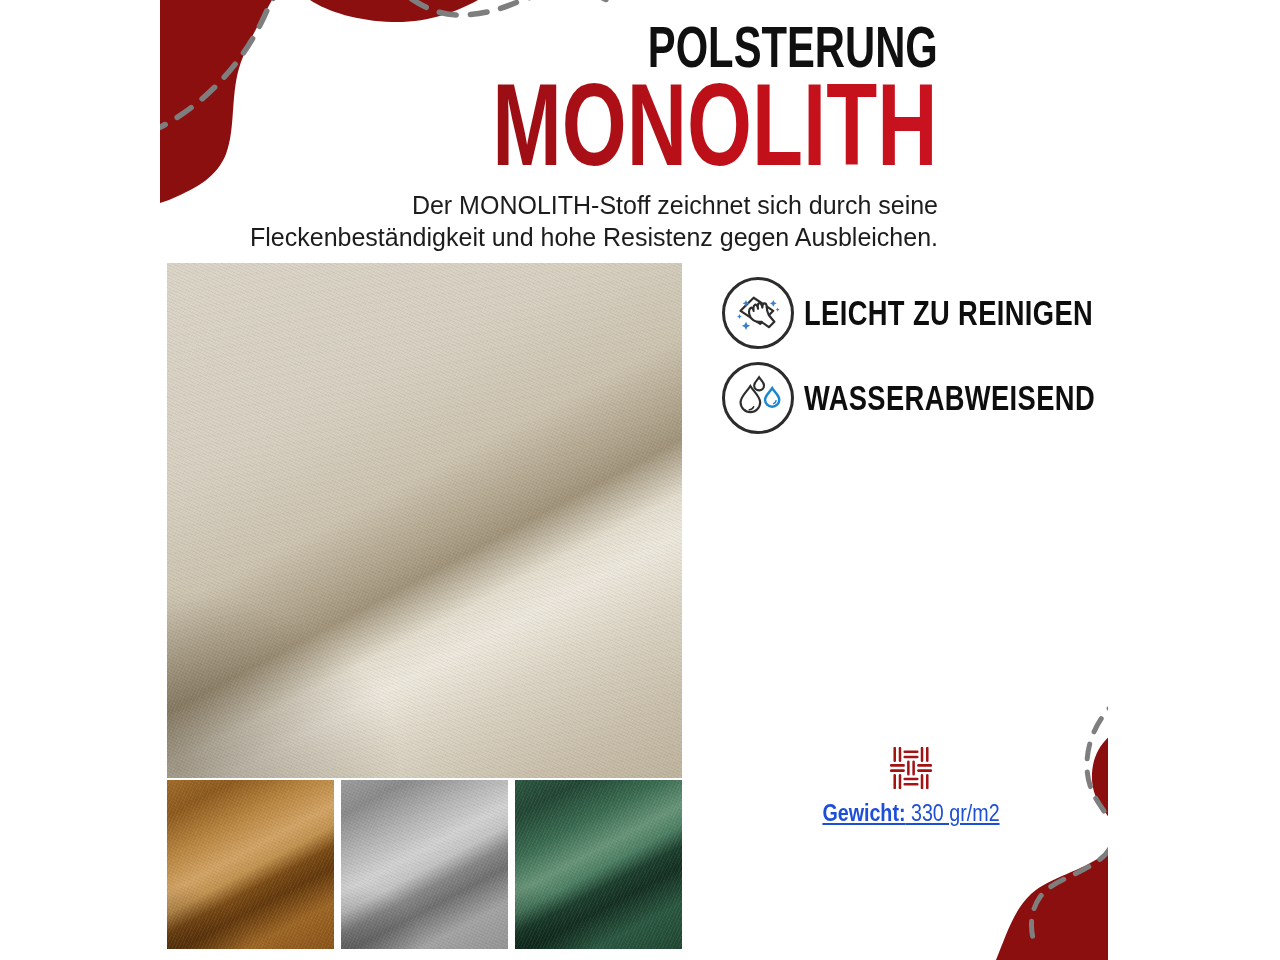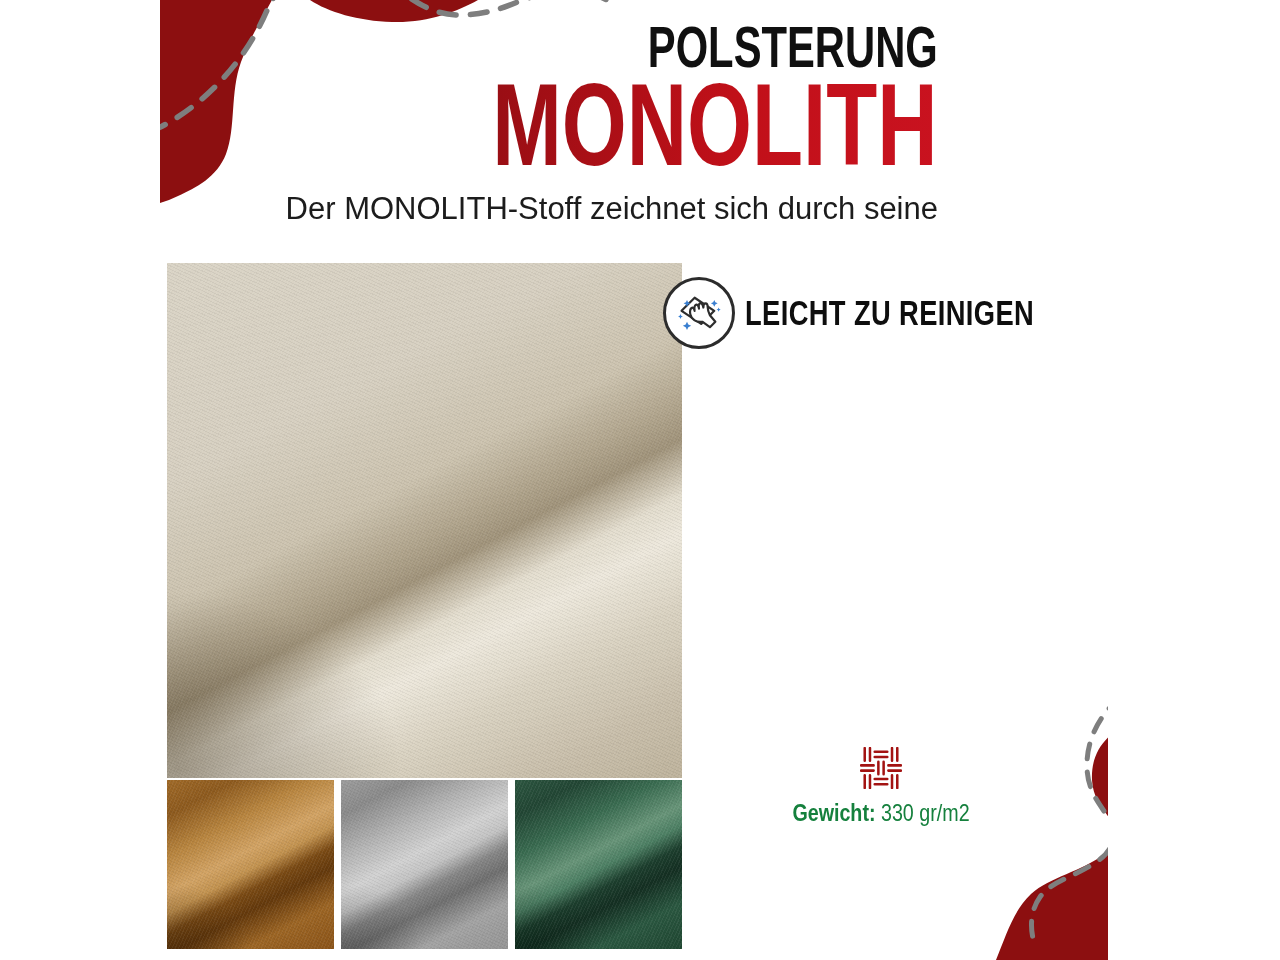--- a/index.html
+++ b/index.html
@@ -7,43 +7,43 @@
           font-family:"Liberation Sans",sans-serif;}
   .deco{position:absolute;left:0;top:0;width:1280px;height:960px;pointer-events:none;}
 
   
   .title-block{position:absolute;top:18px;right:170px;text-align:right;}
   .kicker{font-size:58px;line-height:1;font-weight:800;color:#101010;letter-spacing:0;}
   .kicker span,.brand span{display:inline-block;transform:scaleX(.72);transform-origin:100% 50%;white-space:nowrap;}
   .brand{font-size:116px;line-height:.92;font-weight:700;margin-top:-4px;text-align:right;}
   .brand span{background:linear-gradient(90deg,#990e14 0%,#c11019 55%,#c9121f 100%);
               -webkit-background-clip:text;background-clip:text;color:transparent;}
-  .desc{margin:10px 0 4px 0;font-size:31px;line-height:1.3;color:#1c1c1c;font-weight:400;}
+  .desc{margin:10px 0 4px 0;font-size:25px;line-height:1.3;color:#1c1c1c;font-weight:400;}
 
   
   .fabric-main{position:absolute;left:167px;top:263px;width:515px;height:515px;
     background:
       radial-gradient(70% 55% at 2% 98%, rgba(70,58,38,.45), transparent 62%),
       linear-gradient(152deg,#dad4c6 0%,#d7d0c1 28%,#ccc3af 44%,#b2a68e 52%,#a0937a 57%,
                       #e3ddce 64%,#ede8dc 69%,#dad3c2 78%,#c8beaa 90%,#beb39c 100%);}
   .grain::after{content:"";position:absolute;inset:0;
       background-image:
         repeating-linear-gradient(115deg, rgba(255,255,255,.06) 0 1px, rgba(0,0,0,0) 1px 3px),
         repeating-linear-gradient(25deg, rgba(0,0,0,.05) 0 1px, rgba(255,255,255,0) 1px 3px);}
 
   
-  .features{position:absolute;left:663px;top:277px;list-style:none;margin:0;padding:0;}
+  .features{position:absolute;left:722px;top:277px;list-style:none;margin:0;padding:0;}
   .feature{display:flex;align-items:center;height:72px;margin-bottom:13px;}
   .fcircle{flex:0 0 auto;width:66px;height:66px;border:3px solid #2c2c2c;border-radius:50%;
            background:#fff;display:flex;align-items:center;justify-content:center;}
   .flabel{margin-left:10px;font-size:35px;font-weight:800;color:#0e0e0e;letter-spacing:.5px;
           display:inline-block;transform:scaleX(.78);transform-origin:0 50%;white-space:nowrap;}
 
   
-  .specs{position:absolute;left:719px;top:747px;width:324px;text-align:center;color:#15803d;}
+  .specs{position:absolute;left:749px;top:747px;width:324px;text-align:center;color:#1d4ed8;text-decoration:underline;}
   .spec-icon{display:block;margin:0 auto;}
   .spec-line{margin-top:10px;font-size:24px;white-space:nowrap;
              transform:scaleX(.82);transform-origin:50% 50%;}
   .spec-line b{font-weight:800;}
   .spec + .spec{margin-top:14px;}
 
   
   .swatches{position:absolute;left:167px;top:780px;display:flex;gap:7px;}
   .swatch{position:relative;width:167px;height:169px;}
   .sw-caramel{background:
@@ -81,20 +81,21 @@
 
   <header class="title-block">
     <div class="kicker">
       <span>POLSTERUNG</span>
     </div>
     <div class="brand">
       <span>MONOLITH</span>
     </div>
     <p class="desc">
       <span>Der MONOLITH-Stoff zeichnet sich durch seine</span><br>
+      <span>Fleckenbeständigkeit und hohe Resistenz gegen Ausbleichen.</span>
     </p>
   </header>
 
   <div class="fabric-main grain"></div>
 
   <ul class="features">
     <li class="feature">
       <span class="fcircle">
         <svg width="48" height="48" viewBox="-22 -22 44 44">
           <path d="M-16,-2 L-4,-14 L14,-2 L2,10 Z" fill="none" stroke="#2d2d2d" stroke-width="2" stroke-linejoin="round"></path>
@@ -102,20 +103,33 @@
           <g fill="#3A7FD0">
             <path d="M-11,-12 l1,2.1 2.1,1 -2.1,1 -1,2.1 -1,-2.1 -2.1,-1 2.1,-1 Z"></path>
             <path d="M-17,1 l.7,1.5 1.5,.7 -1.5,.7 -.7,1.5 -.7,-1.5 -1.5,-.7 1.5,-.7 Z"></path>
             <path d="M-11,8 l1.2,2.6 2.6,1.2 -2.6,1.2 -1.2,2.6 -1.2,-2.6 -2.6,-1.2 2.6,-1.2 Z"></path>
             <path d="M14,-12 l1,2.1 2.1,1 -2.1,1 -1,2.1 -1,-2.1 -2.1,-1 2.1,-1 Z"></path>
             <path d="M18,-5 l.6,1.3 1.3,.6 -1.3,.6 -.6,1.3 -.6,-1.3 -1.3,-.6 1.3,-.6 Z"></path>
           </g>
         </svg>
       </span>
       <span class="flabel">LEICHT ZU REINIGEN</span>
+    </li>
+    <li class="feature">
+      <span class="fcircle">
+        <svg width="48" height="48" viewBox="-22 -22 44 44">
+          <path d="M-7,-11 C-4,-6 2,-1.5 2,4 A9,9 0 1,1 -16,4 C-16,-1.5 -10,-6 -7,-11 Z" fill="none" stroke="#2d2d2d" stroke-width="2"></path>
+          <path d="M1,-19 C2.5,-16.5 5.5,-14.5 5.5,-11.5 A4.5,4.5 0 1,1 -3.5,-11.5 C-3.5,-14.5 -.5,-16.5 1,-19 Z" fill="none" stroke="#2d2d2d" stroke-width="2"></path>
+          <path d="M13,-9 C15,-5.5 19.5,-2.5 19.5,1.5 A6.5,6.5 0 1,1 6.5,1.5 C6.5,-2.5 11,-5.5 13,-9 Z" fill="none" stroke="#1C86D1" stroke-width="2.2"></path>
+          <path d="M-4,8 A4.5,4.5 0 0,1 -8,10.8" fill="none" stroke="#2d2d2d" stroke-width="1.5" stroke-linecap="round"></path>
+          <circle cx="-11.5" cy="11.5" r=".9" fill="#2d2d2d"></circle>
+          <path d="M16.5,2.5 A3,3 0 0,1 14.5,5" fill="none" stroke="#1C86D1" stroke-width="1.5" stroke-linecap="round"></path>
+        </svg>
+      </span>
+      <span class="flabel">WASSERABWEISEND</span>
     </li>
   </ul>
 
   <div class="specs">
     <div class="spec">
       <svg class="spec-icon" width="42" height="42" viewBox="0 0 40 40" fill="none" stroke="#A31312" stroke-width="2.4" stroke-linecap="round">
         <path d="M4.5,1 V13 M9.5,1 V13 M30.5,1 V13 M35.5,1 V13 M17.5,14 V26 M22.5,14 V26 M4.5,27 V39 M9.5,27 V39 M30.5,27 V39 M35.5,27 V39"></path>
         <path d="M14,4.5 H26 M14,9.5 H26 M1,17.5 H13 M1,22.5 H13 M27,17.5 H39 M27,22.5 H39 M14,30.5 H26 M14,35.5 H26"></path>
       </svg>
       <div class="spec-line">

